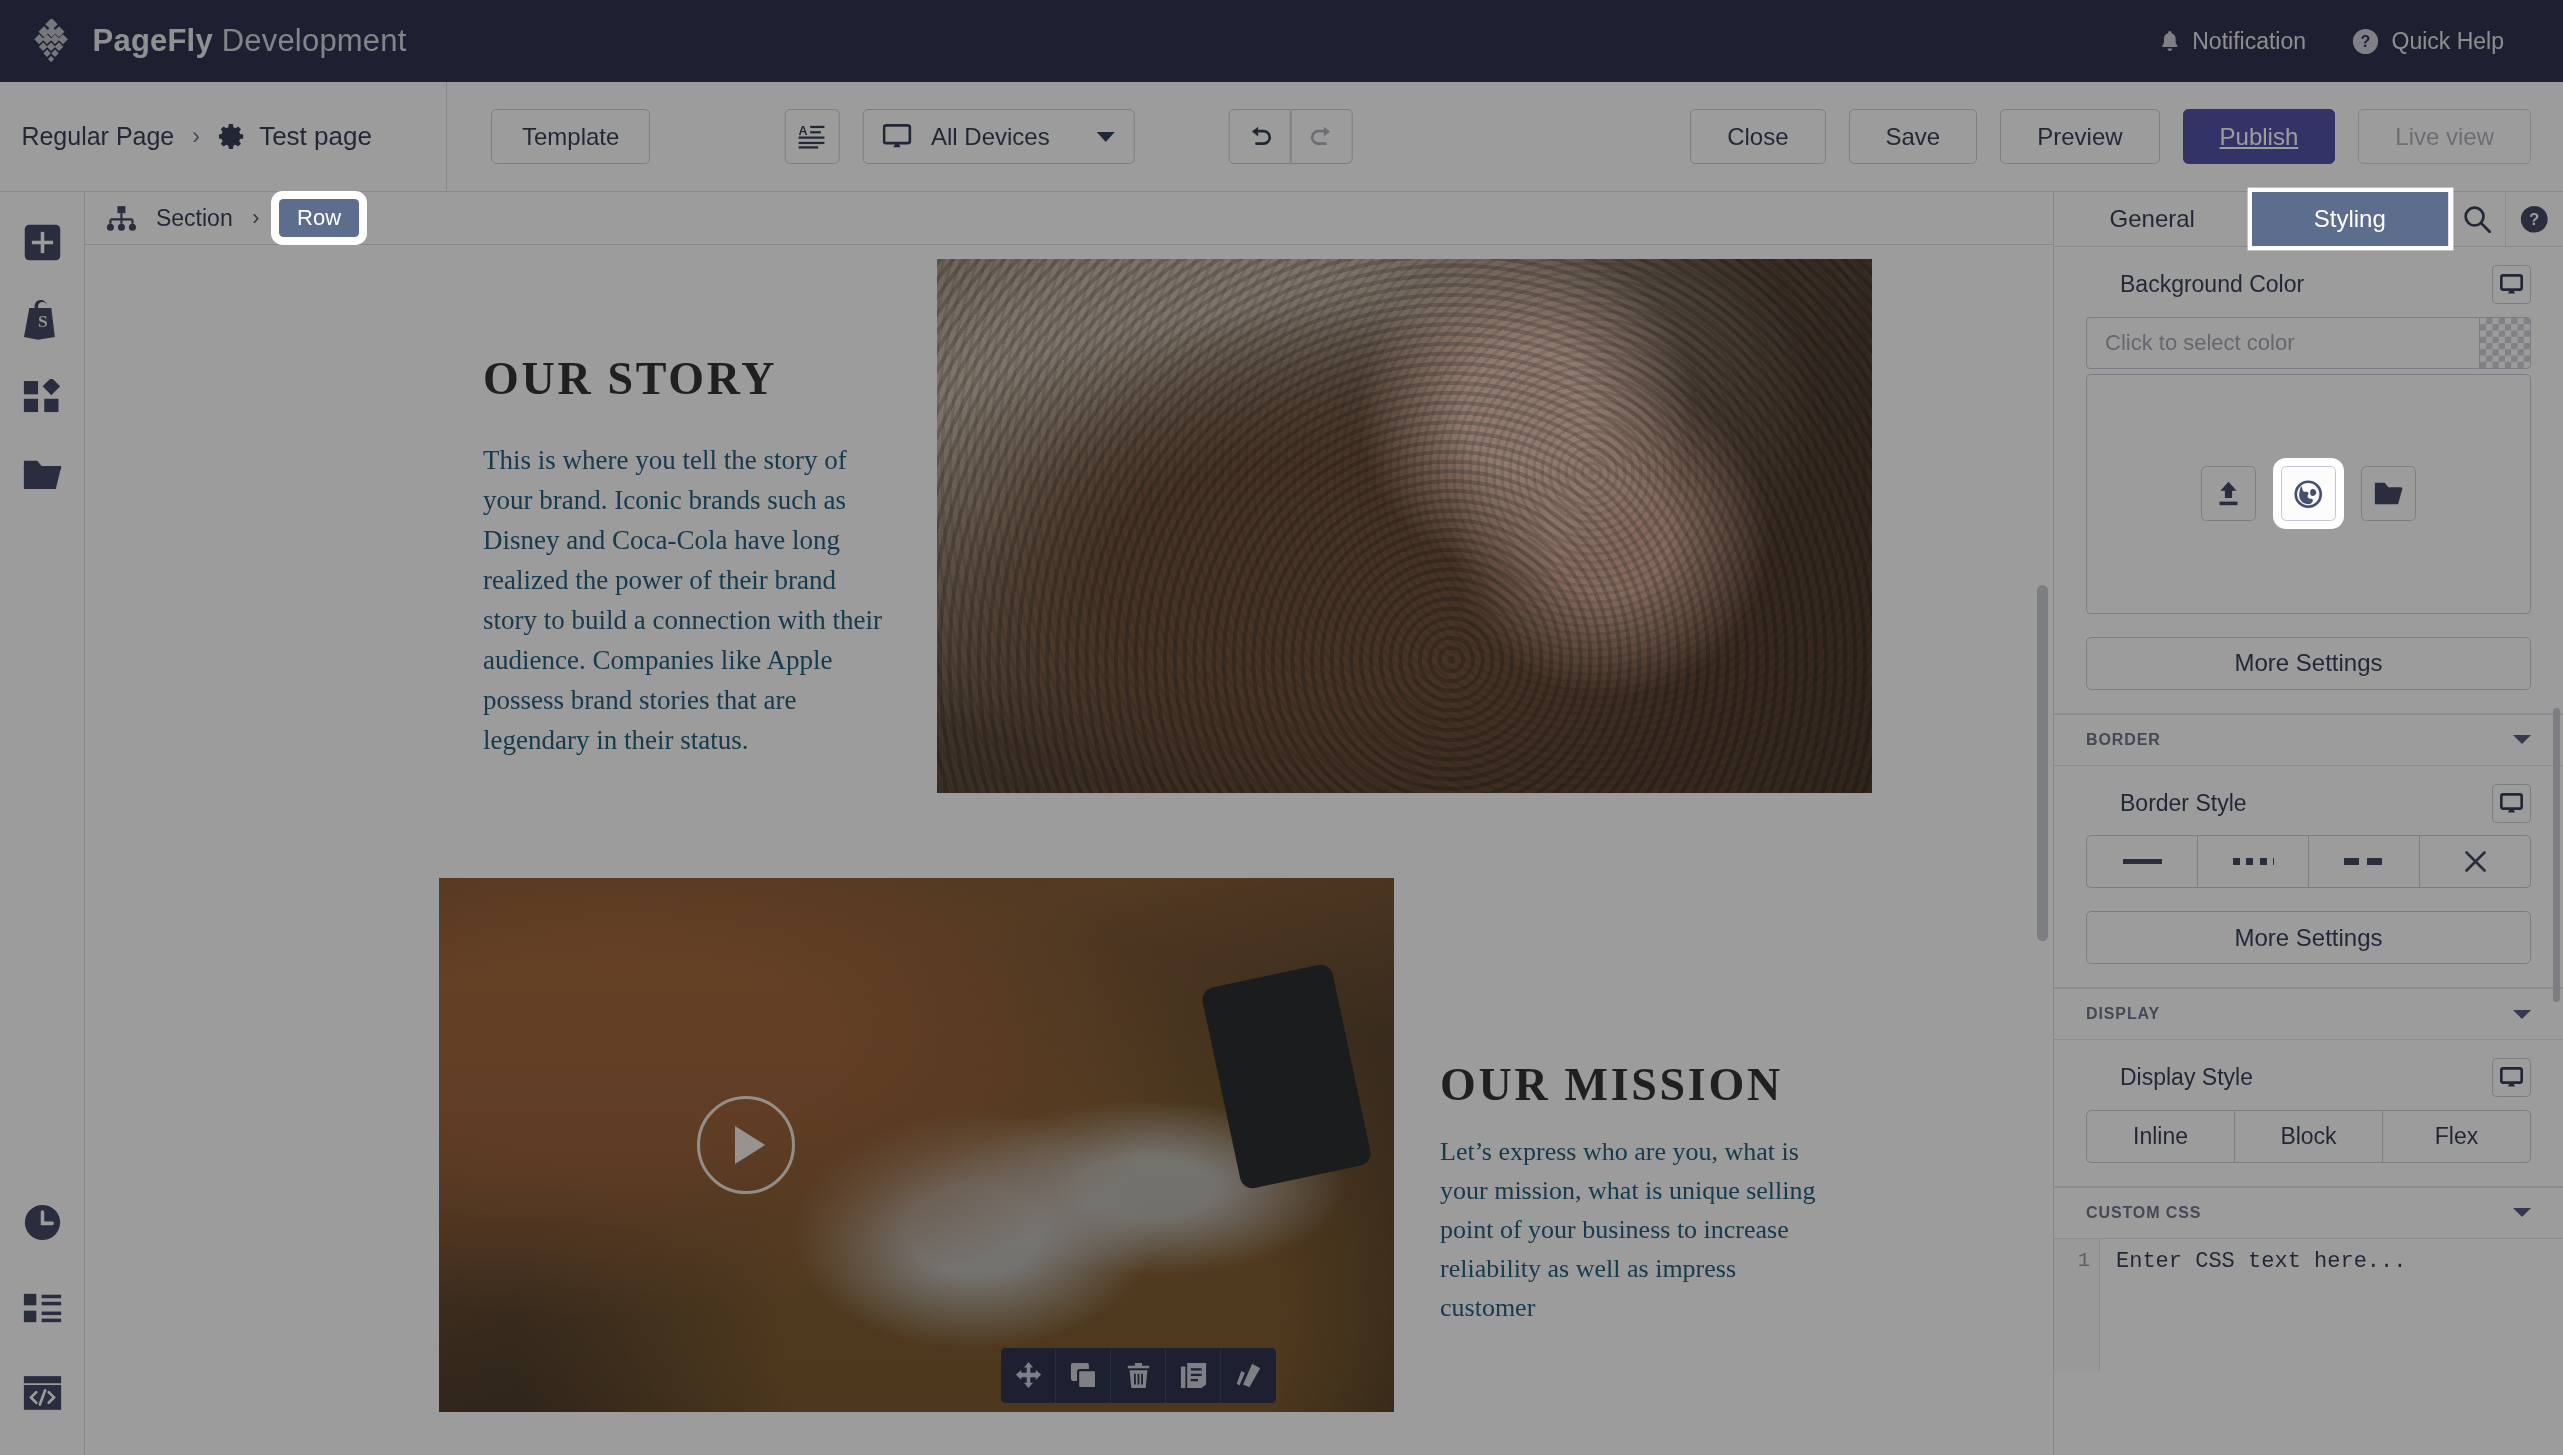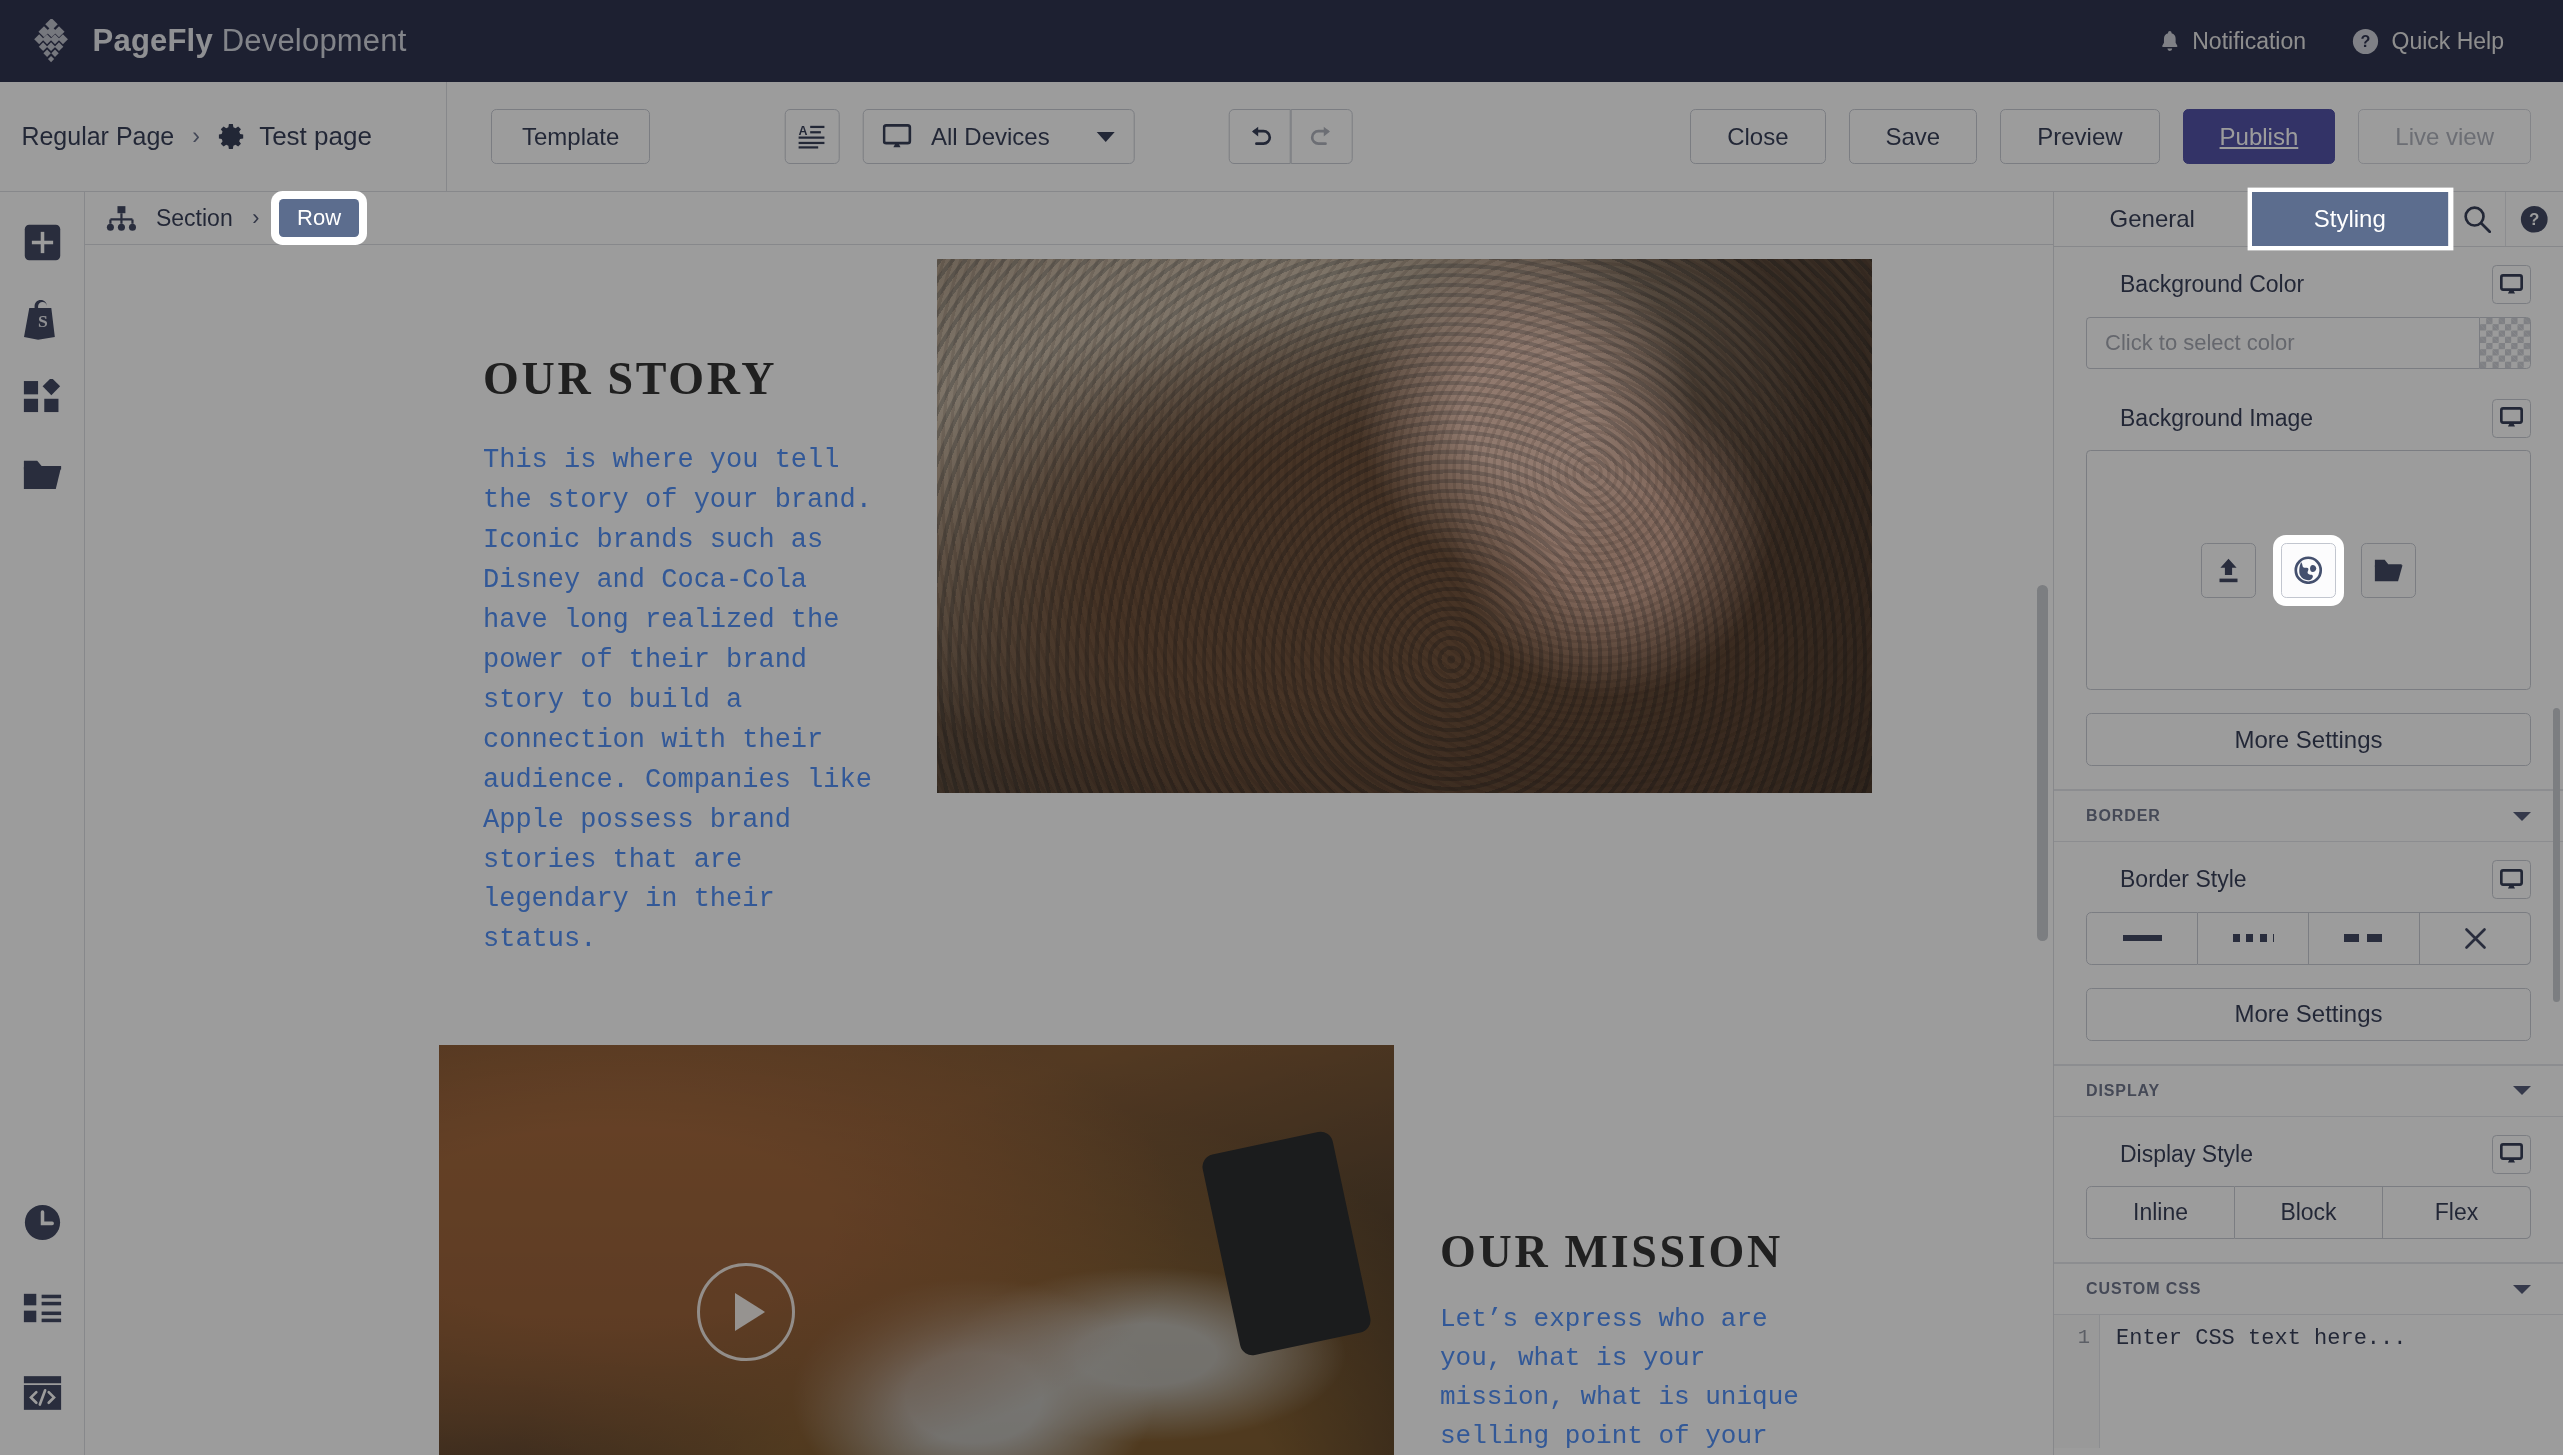--- a/index.html
+++ b/index.html
@@ -148,22 +148,22 @@
 
   
   .row-story { display: flex; align-items: flex-start; }
   .story-text { width: 507px; padding: 105px 53px 0 44px; }
   h2.hd {
     font-family: "Liberation Serif", serif;
     font-size: 46px; font-weight: 700; letter-spacing: 2.7px;
     color: #1a1a1a; margin-bottom: 36px;
   }
   p.body {
-    font-family: Liberation Mono, monospace;
-    font-size: 27px; line-height: 1.48; color: #3b82f6;
+    font-family: Liberation Serif, serif;
+    font-size: 27px; line-height: 1.48; color: #0c4a6e;
   }
   .img-beans {
     width: 957px; height: 534px; margin-top: 11.6px;
     background:
       radial-gradient(circle at 63% 28%, rgba(255,214,196,.95) 0 9%, rgba(255,214,196,0) 24%),
       radial-gradient(circle at 72% 52%, rgba(246,196,176,.85) 0 8%, rgba(246,196,176,0) 22%),
       radial-gradient(ellipse at 40% 60%, #5a3a22 0 26%, rgba(90,58,34,0) 60%),
       radial-gradient(ellipse at 58% 78%, #3d2616 0 34%, rgba(61,38,22,0) 70%),
       radial-gradient(ellipse at 30% 30%, #cfc3b0 0 30%, rgba(207,195,176,0) 65%),
       linear-gradient(145deg, #6d5a47 0%, #4a392a 38%, #2c1d12 72%, #1d130b 100%);
@@ -606,29 +606,20 @@
               <rect x="1.5" y="1.5" width="23" height="16" rx="2" fill="none" stroke="#1f2744" stroke-width="3"></rect>
               <path d="M9 22h8l-2-4h-4z" fill="#1f2744"></path>
             </svg>
           </span>
         </div>
         <div class="color-row">
           <div class="color-input">Click to select color</div>
           <div class="color-swatch"></div>
         </div>
 
-        <div class="field-head" style="margin-top:30px;">
-          <span class="field-label">Background Image</span>
-          <span class="dev-btn">
-            <svg width="23" height="21.4" viewBox="0 0 26 24">
-              <rect x="1.5" y="1.5" width="23" height="16" rx="2" fill="none" stroke="#1f2744" stroke-width="3"></rect>
-              <path d="M9 22h8l-2-4h-4z" fill="#1f2744"></path>
-            </svg>
-          </span>
-        </div>
         <div class="img-drop">
           <div class="drop-btn">
             <svg width="27" height="27" viewBox="0 0 30 30">
               <path fill="#2b3350" d="M15 2l9 10h-5v8h-8v-8H6z"></path>
               <rect x="5" y="24" width="20" height="4" fill="#2b3350"></rect>
             </svg>
           </div>
           <div class="drop-btn spot">
             <svg width="28.5" height="28.5" viewBox="0 0 32 32">
               <circle cx="16" cy="16" r="14" fill="none" stroke="#44506e" stroke-width="3"></circle>

